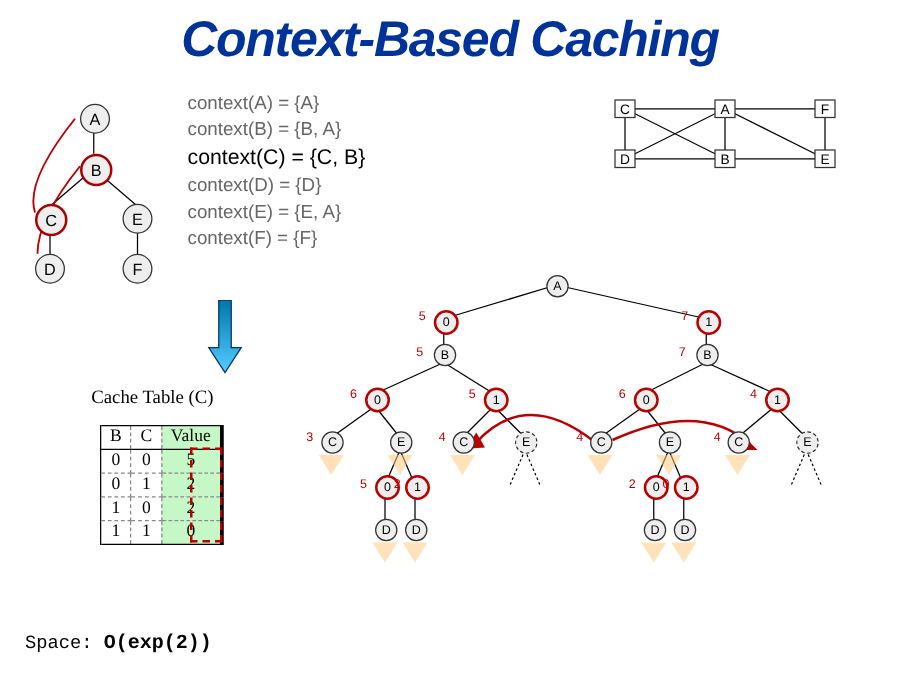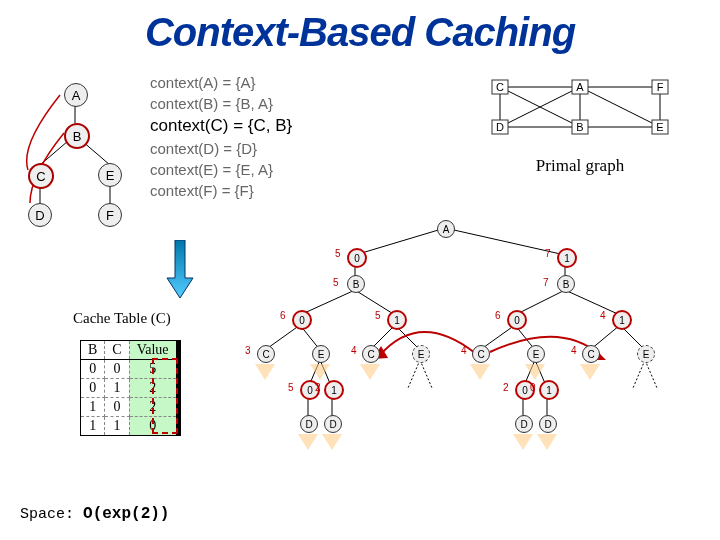--- a/index.html
+++ b/index.html
@@ -14,21 +14,21 @@
   .primal-svg { width: 220px; height: 80px; }
   .primal-lbl { text-align: center; font-family: "Times New Roman", serif; font-size: 17px; }
   
   .arrow-down { position: absolute; top: 240px; left: 165px; }
   
   .cache-title { position: absolute; top: 310px; left: 25px; font-size: 15px; font-family: Verdana; margin-left: 48px; }
   
   .cache-table { position: absolute; top: 340px; left: 80px; border-collapse: collapse; font-family: "Times New Roman", serif; font-size: 14px; border: 1px solid #000; }
   .cache-table th, .cache-table td { border-left: 1px dashed #888; border-right: 1px dashed #888; padding: 1px 7px; text-align: center; }
   .cache-table th:first-child, .cache-table td:first-child { border-left: 1px solid #000; }
-  .cache-table th:last-child, .cache-table td:last-child { border-right: 5px solid #000000; }
+  .cache-table th:last-child, .cache-table td:last-child { border-right: 3px solid #000000; }
   .cache-table th { border-bottom: 1px solid #000; font-weight: normal; background: #fff; }
   .cache-table .vcol { background: #c6f7c6; }
   .cache-table .rowline td { border-bottom: 1px dashed #888; }
   .cache-box { position: absolute; top: 358px; left: 152px; width: 22px; height: 72px; border: 2px dashed #b00; pointer-events: none; }
   
   .space-line { position: absolute; top: 505px; left: 20px; font-size: 15px; font-family: Liberation Mono, monospace; }
   .space-line .big { font-weight: bold; font-size: 16px; }
   
   .bigtree { position: absolute; top: 220px; left: 220px; width: 500px; height: 250px; }
   .gn-small { position: absolute; width: 16px; height: 16px; border-radius: 50%; background: #eee; border: 1px solid #333; display: flex; align-items: center; justify-content: center; font-size: 10px; }
@@ -89,21 +89,20 @@
     <text x="110" y="19" text-anchor="middle" font-size="11">A</text>
     <rect x="182" y="8" width="16" height="14" fill="#fff" stroke="#333"></rect>
     <text x="190" y="19" text-anchor="middle" font-size="11">F</text>
     <rect x="22" y="48" width="16" height="14" fill="#fff" stroke="#333"></rect>
     <text x="30" y="59" text-anchor="middle" font-size="11">D</text>
     <rect x="102" y="48" width="16" height="14" fill="#fff" stroke="#333"></rect>
     <text x="110" y="59" text-anchor="middle" font-size="11">B</text>
     <rect x="182" y="48" width="16" height="14" fill="#fff" stroke="#333"></rect>
     <text x="190" y="59" text-anchor="middle" font-size="11">E</text>
   </svg>
-  <div class="primal-lbl">Primal graph</div>
 </div>
 
 <svg class="arrow-down" width="30" height="60">
   <defs>
     <linearGradient id="ag" x1="0" y1="0" x2="0" y2="1">
       <stop offset="0" stop-color="#07a"></stop>
         <stop offset="1" stop-color="#5cf"></stop>
     </linearGradient>
   </defs>
   <path d="M10 0 H20 V38 H28 L15 58 L2 38 H10 Z" fill="url(#ag)" stroke="#036"></path>

